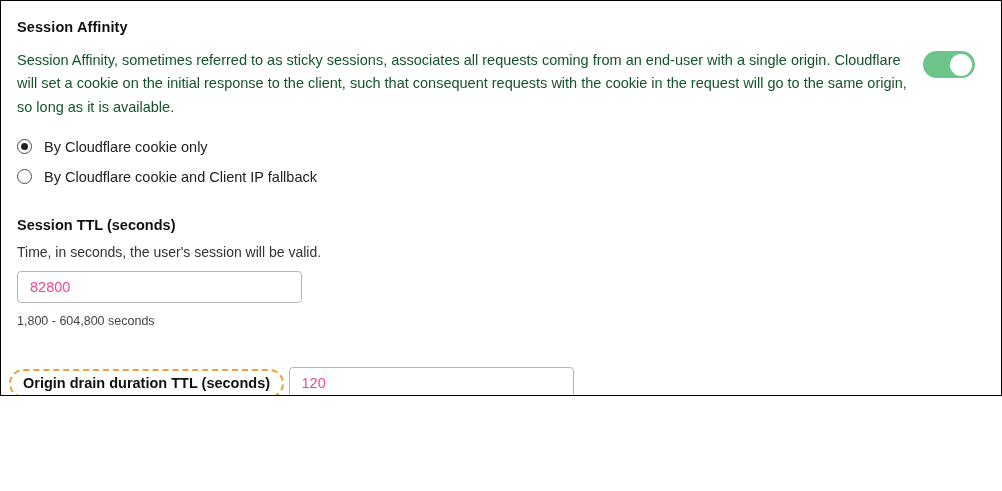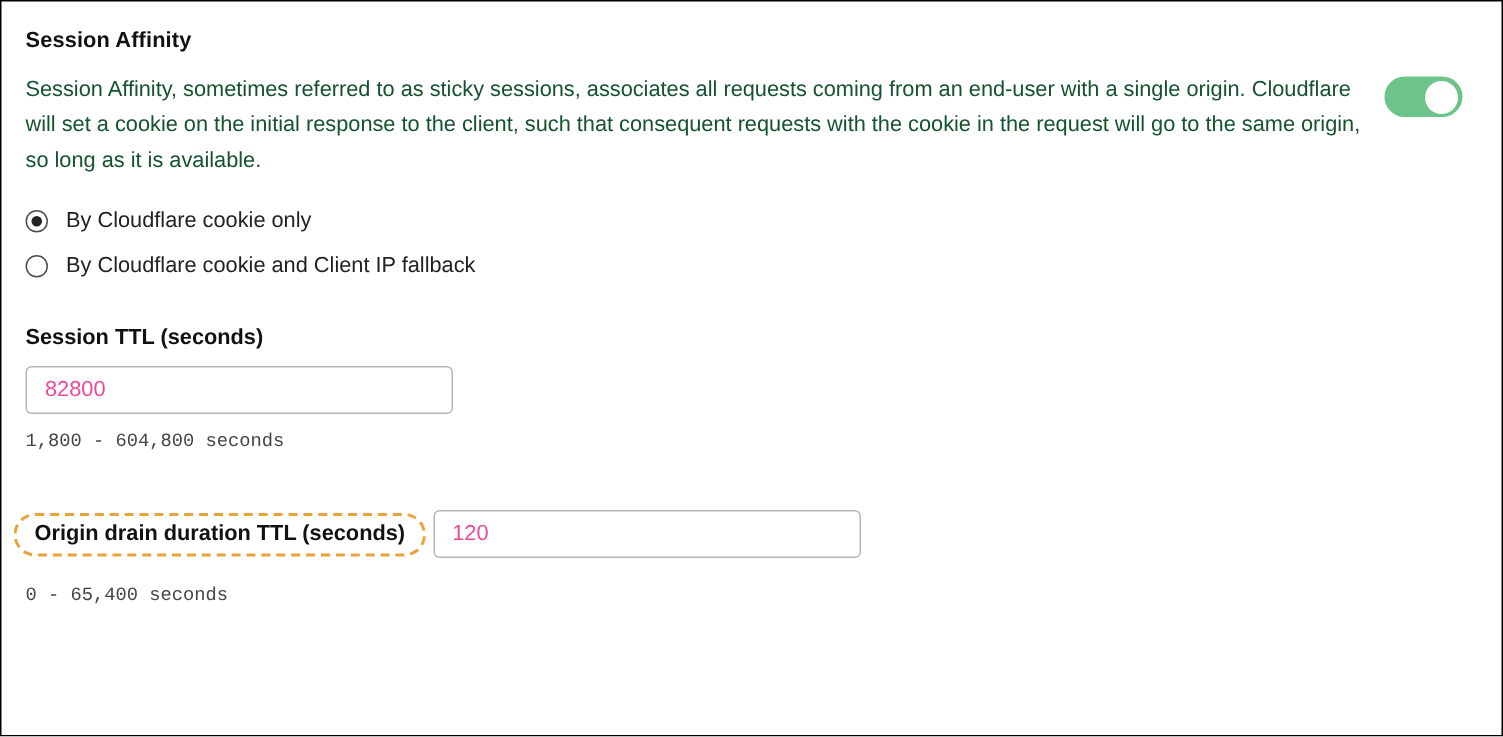--- a/index.html
+++ b/index.html
@@ -7,21 +7,21 @@
     padding: 0;
     background: #ffffff;
   }
   body {
     font-family: "Liberation Sans", sans-serif;
     -webkit-font-smoothing: antialiased;
   }
   .screenshot {
     position: relative;
     width: 1002px;
-    height: 491px;
+    height: 396px;
     box-sizing: border-box;
     border: 1px solid #000000;
     background: #ffffff;
     overflow: hidden;
   }
   .panel {
     position: absolute;
     left: 0;
     top: 0;
     right: 0;
@@ -65,21 +65,21 @@
     width: 22px;
     height: 22px;
     border-radius: 50%;
     background: #ffffff;
   }
   .radio-group {
     margin-top: 20px;
   }
   .radio-row {
     display: flex;
-    align-items: center;
+    align-items: flex-start;
     margin-bottom: 14px;
     cursor: pointer;
   }
   .radio {
     width: 15px;
     height: 15px;
     border-radius: 50%;
     border: 1.5px solid #4d4d4d;
     background: #ffffff;
     box-sizing: border-box;
@@ -134,21 +134,20 @@
     font-family: "Liberation Sans", sans-serif;
     font-size: 14.5px;
     color: #ec4899;
     background: #ffffff;
     outline: none;
   }
   .field-hint {
     font-size: 12.5px;
     color: #444444;
     margin-top: 11px;
-    font-family: Liberation Mono, monospace;
   }
   .block-gap { height: 7px; }
 </style>
 </head>
 <body>
 
 <div class="screenshot">
   <div class="panel">
 
     <div class="section-title">Session Affinity</div>
@@ -166,20 +165,21 @@
         <span class="radio-label">By Cloudflare cookie only</span>
       </div>
       <div class="radio-row">
         <span class="radio"></span>
         <span class="radio-label">By Cloudflare cookie and Client IP fallback</span>
       </div>
     </div>
 
     <div class="field-block">
       <div class="field-label">Session TTL (seconds)</div>
+      <div class="field-help">Time, in seconds, the user's session will be valid.</div>
       <input class="text-input" type="text" value="82800" style="">
       <div class="field-hint">1,800 - 604,800 seconds</div>
     </div>
 
     <div class="block-gap"></div>
 
     <div class="field-block">
       <div class="field-label highlighted">Origin drain duration TTL (seconds)</div>
       <input class="text-input" type="text" value="120" style="">
       <div class="field-hint">0 - 65,400 seconds</div>

